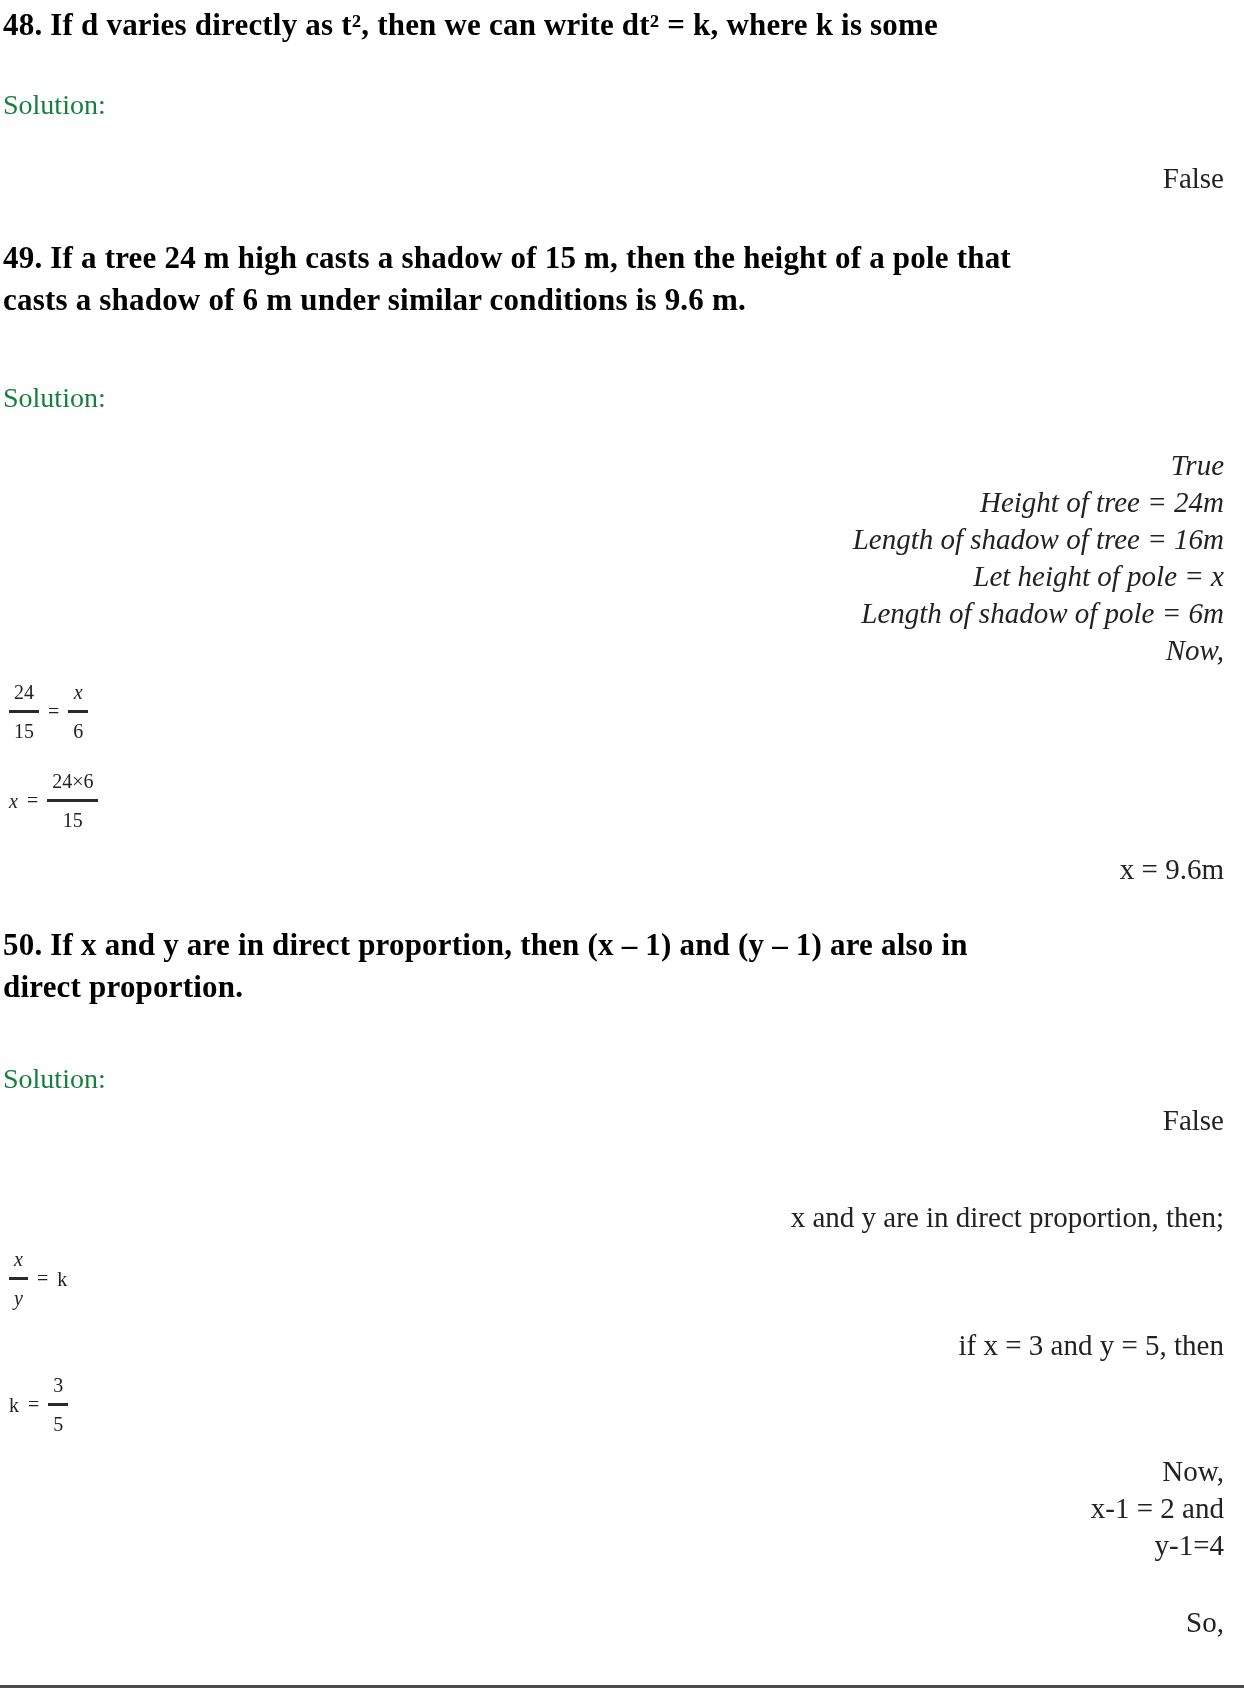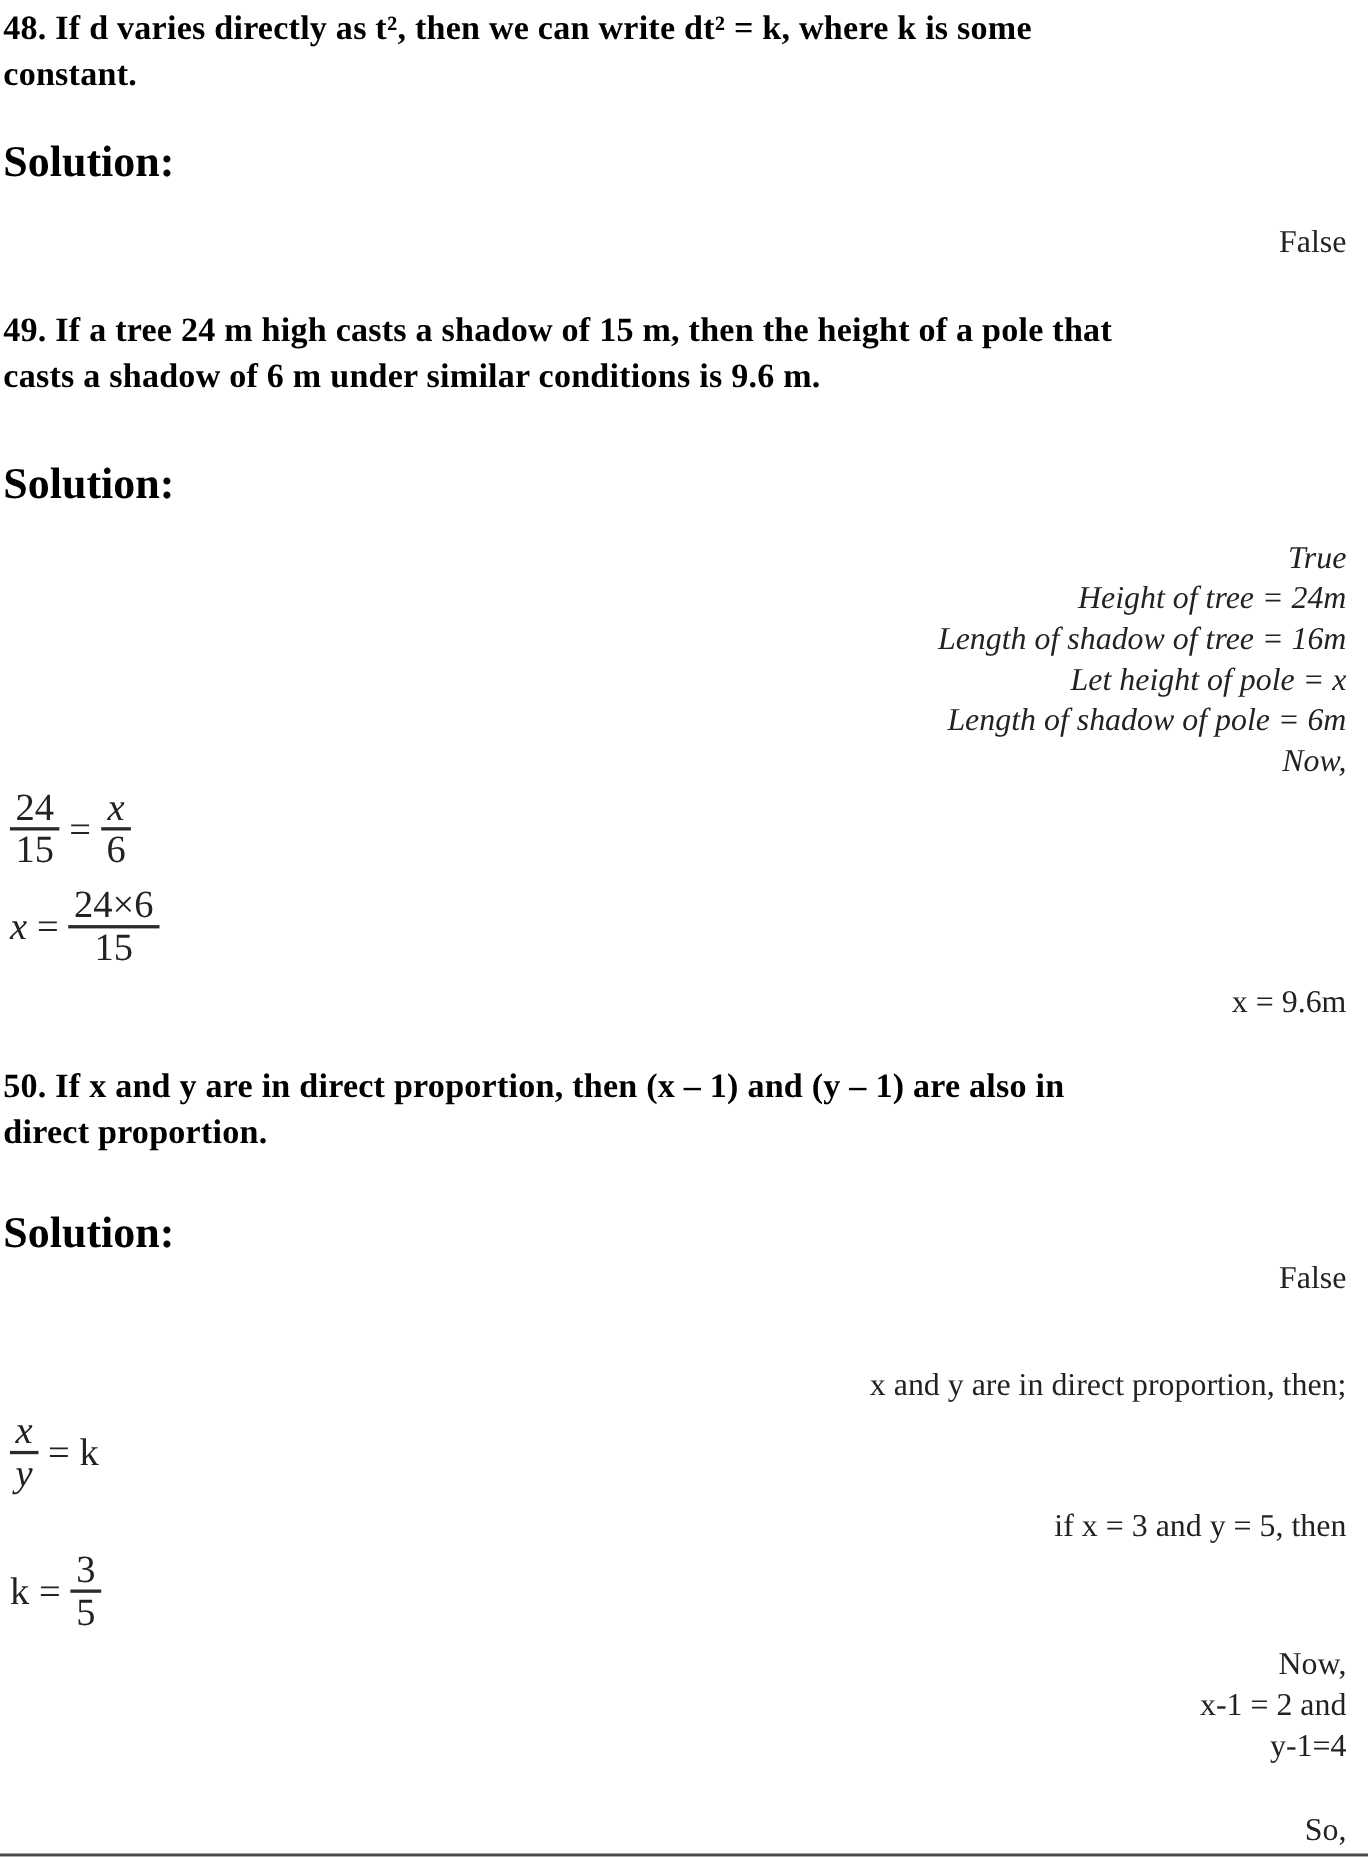--- a/index.html
+++ b/index.html
@@ -20,37 +20,37 @@
   }
   .q-heading {
     font-weight: bold;
     font-size: 31px;
     line-height: 42px;
     color: #000000;
     letter-spacing: 0.2px;
   }
   .q-heading .hline { display: block; }
   .sol-heading {
-    font-weight: bold;
-    font-size: 40px;
+    font-weight: normal;
+    font-size: 28px;
     line-height: 42px;
-    color: #000000;
+    color: #15803d;
   }
   .body-line {
     font-size: 29px;
     line-height: 37px;
     color: #222222;
     text-align: right;
   }
   
   .equation {
     display: flex;
     align-items: center;
     margin-left: 6px;
-    font-size: 35px;
+    font-size: 20px;
     color: #222222;
   }
   .frac {
     display: inline-grid;
     justify-items: center;
     grid-auto-rows: min-content;
   }
   .frac .num, .frac .den {
     line-height: 34px;
     padding: 0 5px;
@@ -91,21 +91,20 @@
     background: #4a4a4a;
   }
 </style>
 </head>
 <body>
 
 <div class="page">
 
   <div class="q-heading">
     <span class="hline">48. If d varies directly as t², then we can write dt² = k, where k is some</span>
-    <span class="hline">constant.</span>
   </div>
 
   <div class="sol-heading m-sol48">Solution:</div>
 
   <div class="body-line m-false48">False</div>
 
   <div class="q-heading m-h49">
     <span class="hline">49. If a tree 24 m high casts a shadow of 15 m, then the height of a pole that</span>
     <span class="hline">casts a shadow of 6 m under similar conditions is 9.6 m.</span>
   </div>

